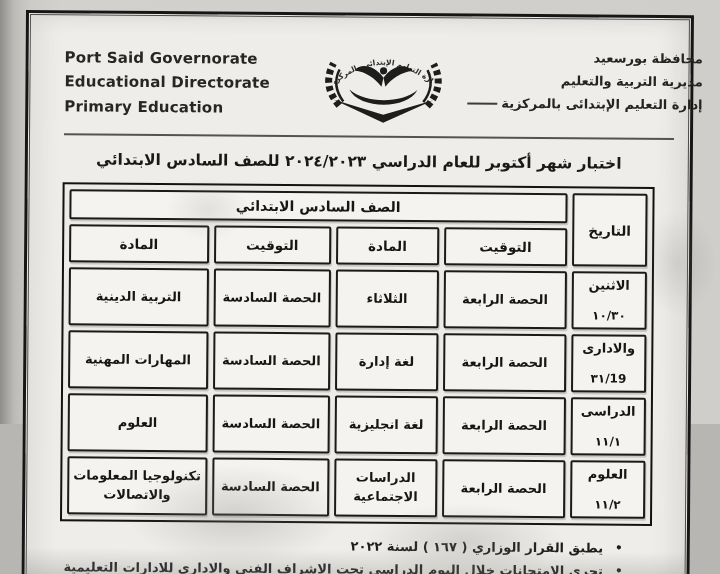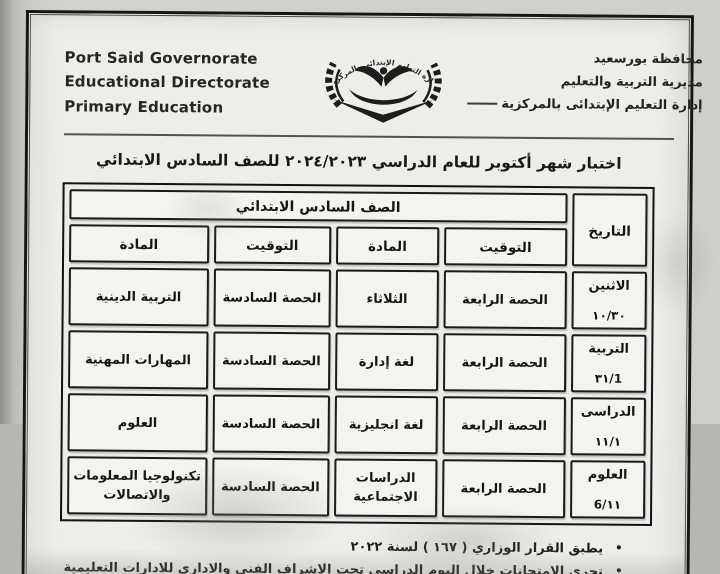--- a/index.html
+++ b/index.html
@@ -134,22 +134,22 @@
               <div class="dnum">١٠/٣٠</div>
             </td>
             <td>الحصة الرابعة</td>
             <td>الثلاثاء</td>
             <td>الحصة السادسة</td>
             <td>التربية الدينية</td>
           </tr>
 
           <tr class="brow">
             <td class="daycell">
-              <div>التربية</div>
-              <div class="dnum">1/٣١</div>
+              <div>والادارى</div>
+              <div class="dnum">19/٣١</div>
             </td>
             <td>الحصة الرابعة</td>
             <td>لغة إدارة</td>
             <td>الحصة السادسة</td>
             <td>المهارات المهنية</td>
           </tr>
 
           <tr class="brow">
             <td class="daycell">
               <div>الدراسى</div>
@@ -157,21 +157,21 @@
             </td>
             <td>الحصة الرابعة</td>
             <td>لغة انجليزية</td>
             <td>الحصة السادسة</td>
             <td>العلوم</td>
           </tr>
 
           <tr class="brow">
             <td class="daycell">
               <div>العلوم</div>
-              <div class="dnum">١١/6</div>
+              <div class="dnum">١١/٢</div>
             </td>
             <td>الحصة الرابعة</td>
             <td>الدراسات الاجتماعية</td>
             <td>الحصة السادسة</td>
             <td>تكنولوجيا المعلومات والاتصالات</td>
           </tr>
         </tbody>
       </table>
 
       <div class="notes" dir="rtl">

